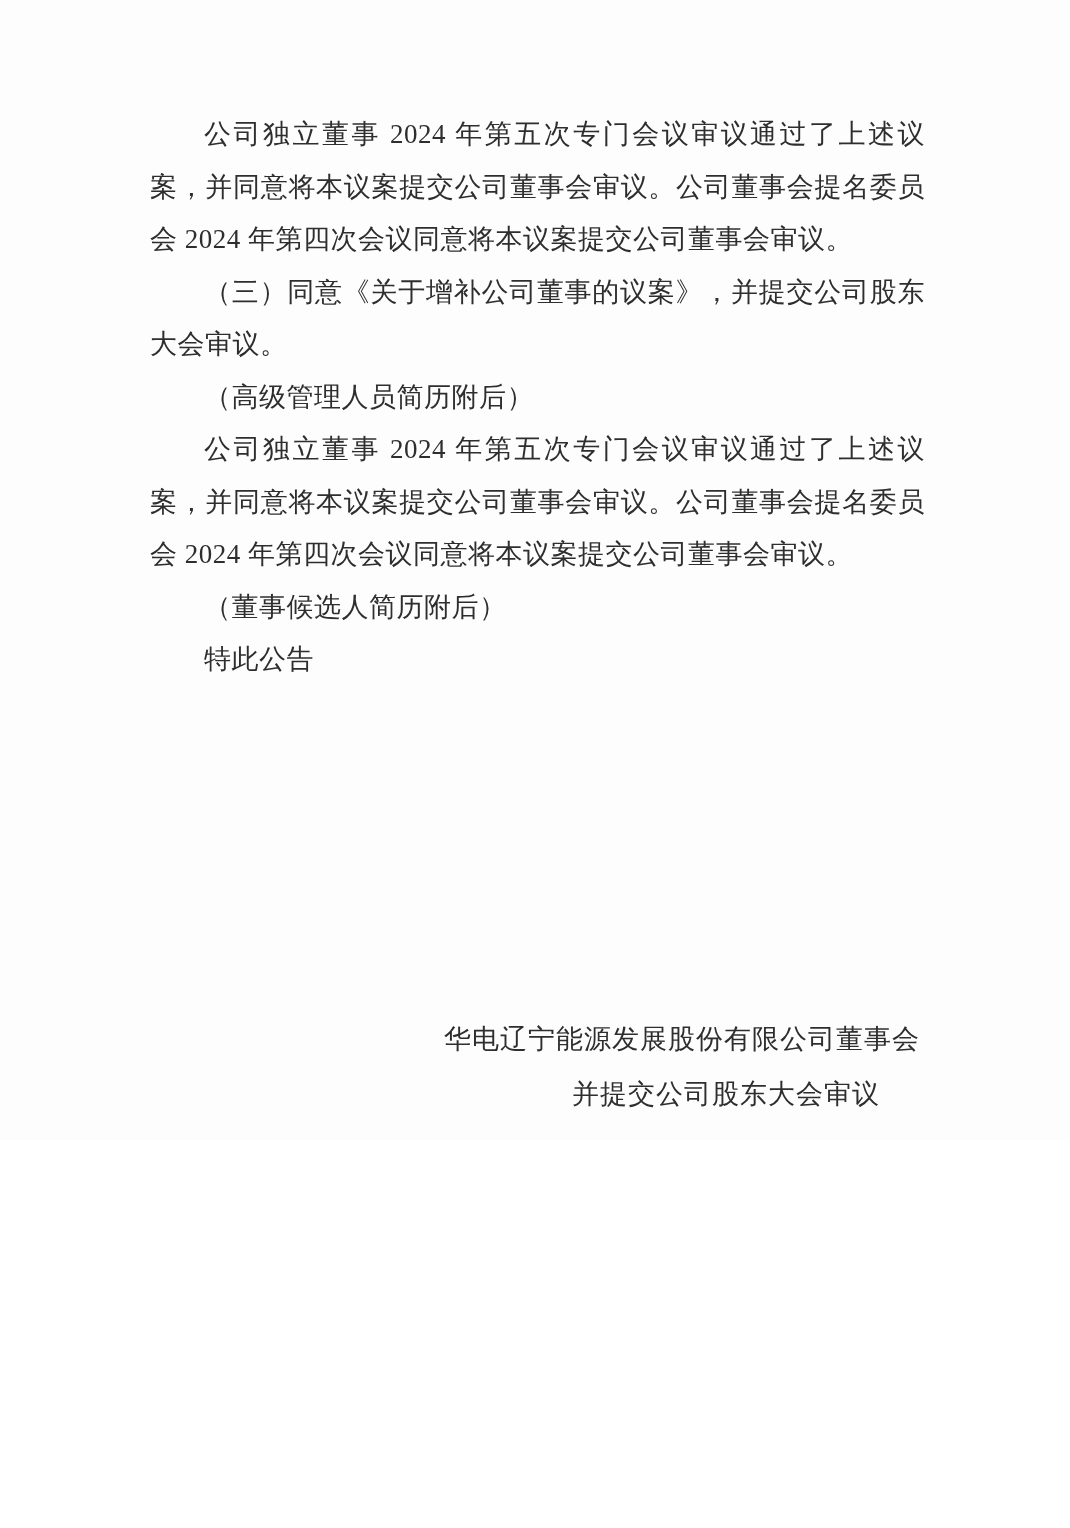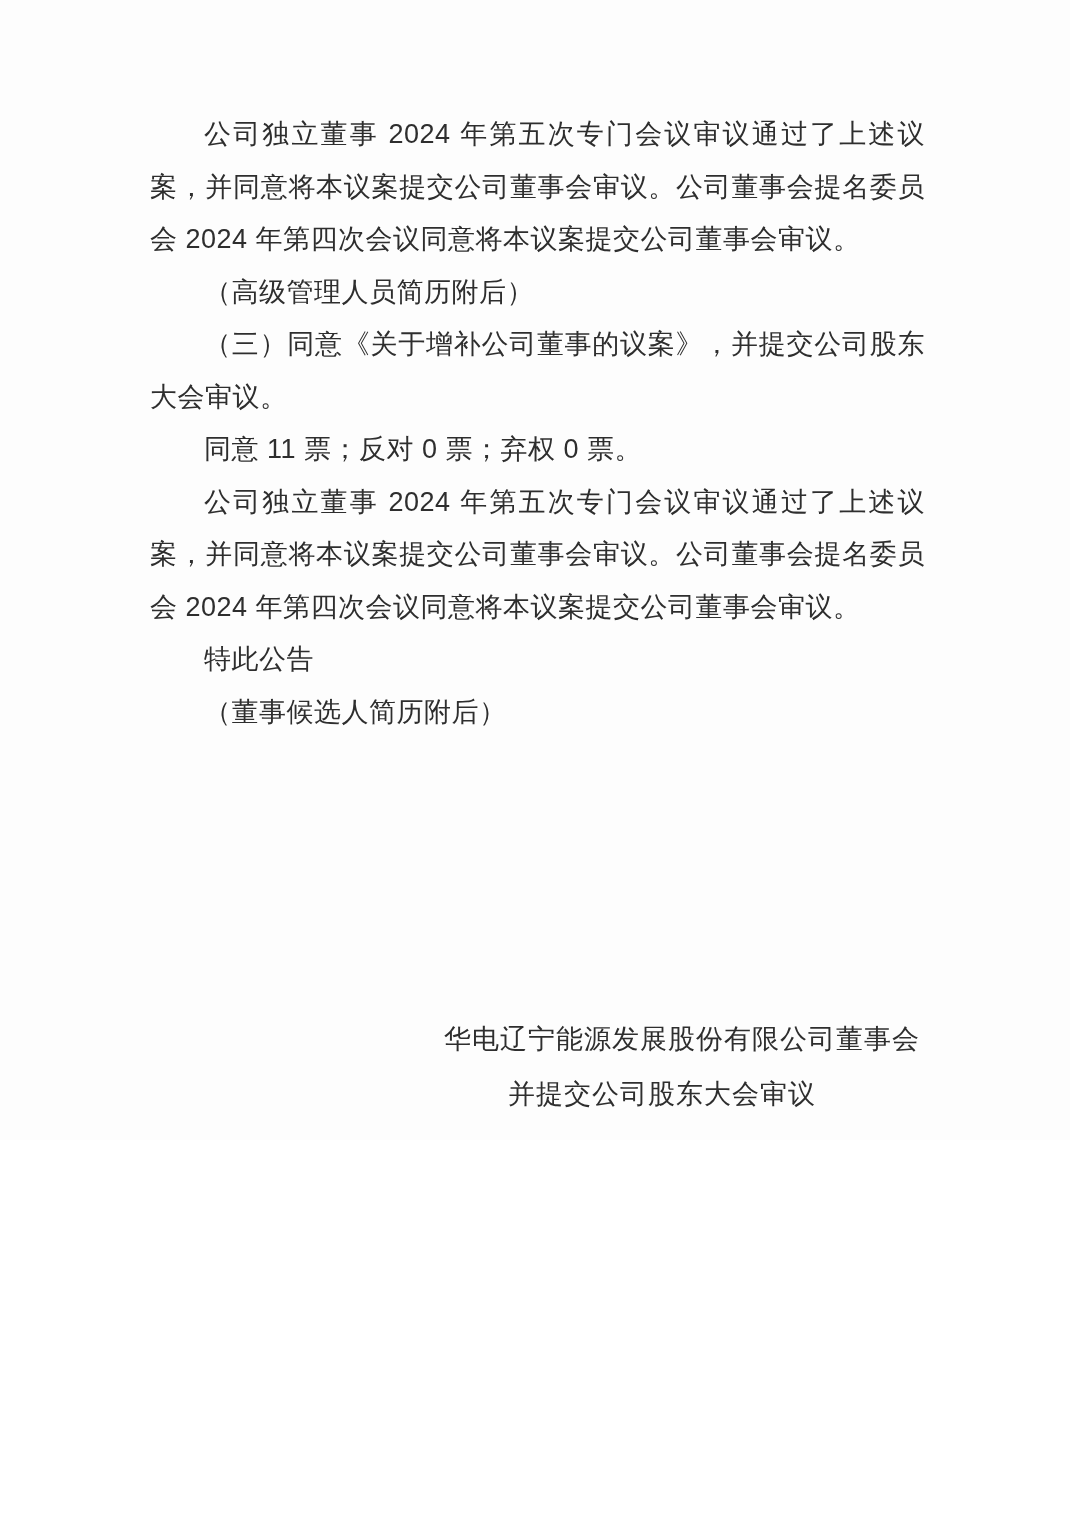--- a/index.html
+++ b/index.html
@@ -7,21 +7,21 @@
     padding: 0;
     background: #ffffff;
   }
   .page {
     position: relative;
     width: 1070px;
     height: 1140px;
     margin: 0 auto;
     background: #fdfdfd;
     color: #2e2e2e;
-    font-family: Liberation Sans, sans-serif;
+    font-family: Liberation Serif, serif;
     overflow: hidden;
   }
   .doc-body {
     position: absolute;
     left: 150px;
     top: 108px;
     width: 775px;
     font-size: 27px;
     line-height: 52.5px;
     text-align: justify;
@@ -29,21 +29,21 @@
   }
   .doc-body p {
     margin: 0;
     padding: 0;
     text-indent: 2em;
   }
   .signature-block {
     position: absolute;
     top: 1012px;
     right: 150px;
-    text-align: center;
+    text-align: right;
     font-size: 27px;
     line-height: 55px;
     letter-spacing: 1px;
   }
   .signature-date {
     padding-right: 40px;
   }
   .page-number {
     position: absolute;
     left: 0;
@@ -54,26 +54,25 @@
     color: #3a3a3a;
   }
 </style>
 </head>
 <body>
 
 <div class="page">
 
   <div class="doc-body">
     <p>公司独立董事 2024 年第五次专门会议审议通过了上述议案，并同意将本议案提交公司董事会审议。公司董事会提名委员会 2024 年第四次会议同意将本议案提交公司董事会审议。</p>
+    <p>（三）同意《关于增补公司董事的议案》，并提交公司股东大会审议。</p>
     <p>（高级管理人员简历附后）</p>
-    <p>（三）同意《关于增补公司董事的议案》，并提交公司股东大会审议。</p>
-    <p>同意 11 票；反对 0 票；弃权 0 票。</p>
     <p>公司独立董事 2024 年第五次专门会议审议通过了上述议案，并同意将本议案提交公司董事会审议。公司董事会提名委员会 2024 年第四次会议同意将本议案提交公司董事会审议。</p>
+    <p>（董事候选人简历附后）</p>
     <p>特此公告</p>
-    <p>（董事候选人简历附后）</p>
   </div>
 
   <div class="signature-block">
     <div class="signature-company">华电辽宁能源发展股份有限公司董事会</div>
     <div class="signature-date">并提交公司股东大会审议</div>
   </div>
 
   <div class="page-number">2</div>
 
 </div>

